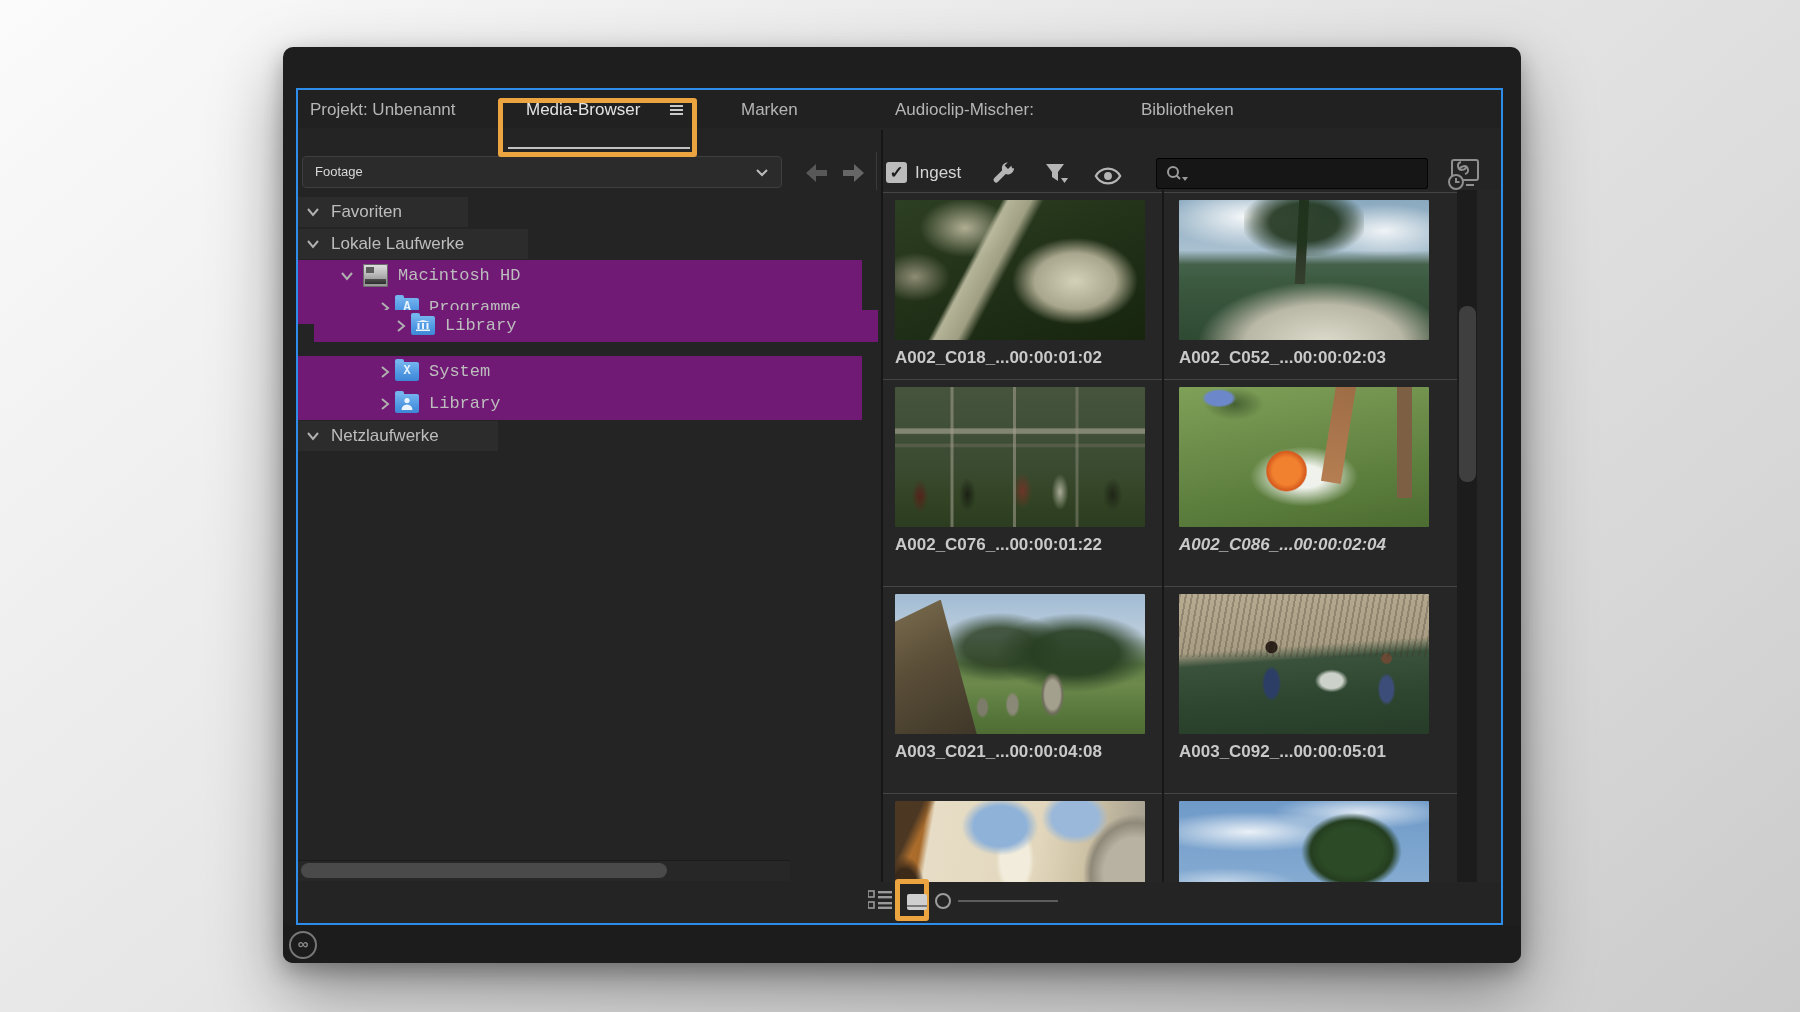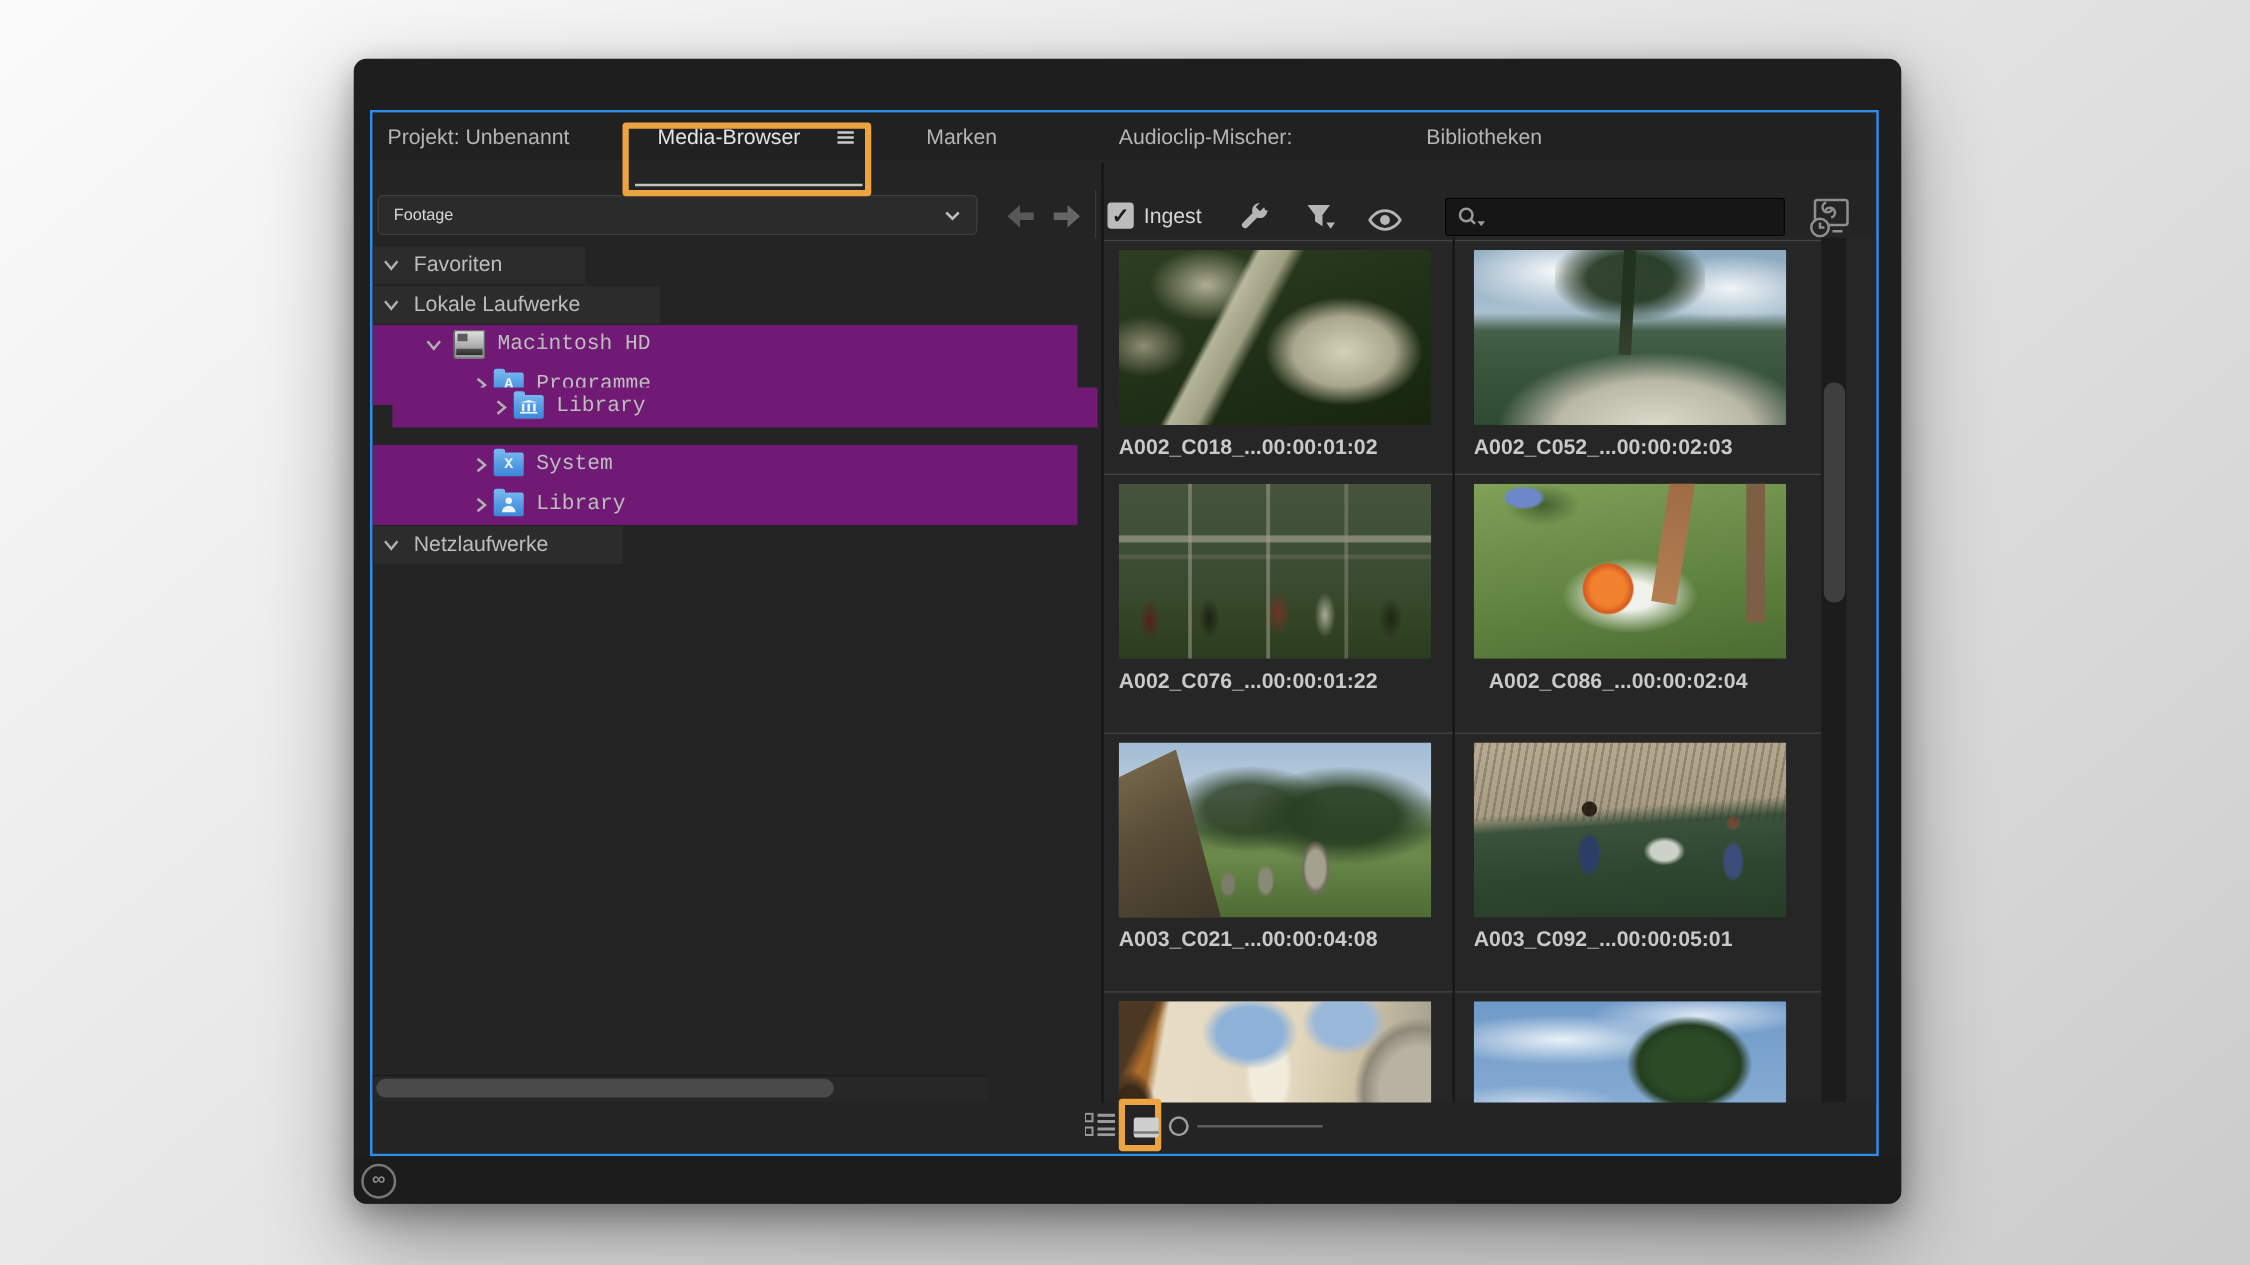--- a/index.html
+++ b/index.html
@@ -339,21 +339,21 @@
         <span>A002_C052_...</span>
         <span>00:00:02:03</span>
       </div>
 
       <div class="clip-img th3" style="left:12px;top:197px;"></div>
       <div class="clip-label" style="left:12px;top:345px;">
         <span>A002_C076_...</span>
         <span>00:00:01:22</span>
       </div>
       <div class="clip-img th4" style="left:296px;top:197px;"></div>
-      <div class="clip-label" style="left:308px;top:345px;">
+      <div class="clip-label" style="left:296px;top:345px;font-style:italic;">
         <span>A002_C086_...</span>
         <span>00:00:02:04</span>
       </div>
 
       <div class="clip-img th5" style="left:12px;top:404px;"></div>
       <div class="clip-label" style="left:12px;top:552px;">
         <span>A003_C021_...</span>
         <span>00:00:04:08</span>
       </div>
       <div class="clip-img th6" style="left:296px;top:404px;"></div>

